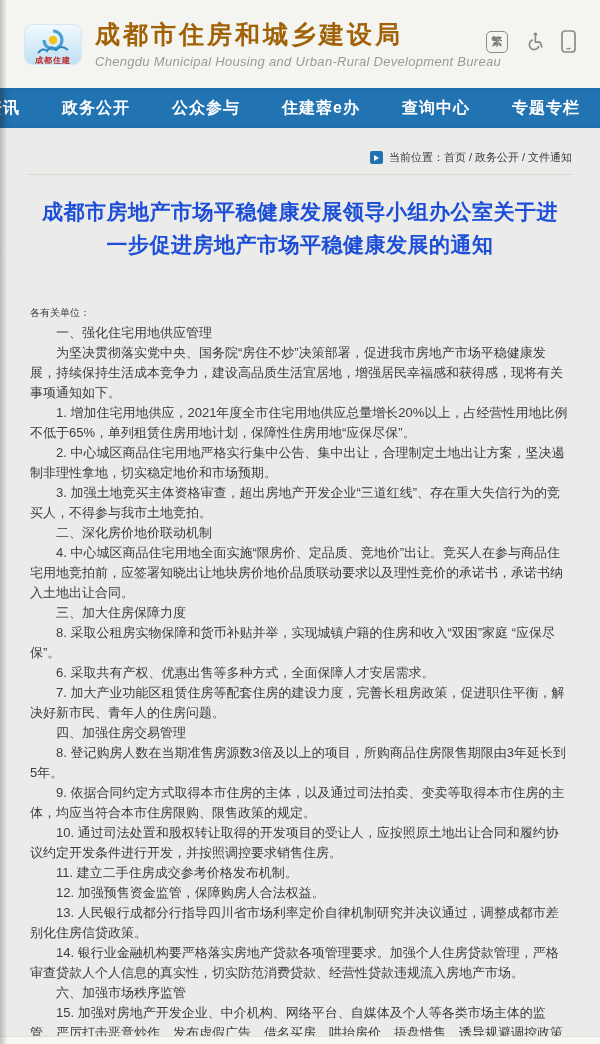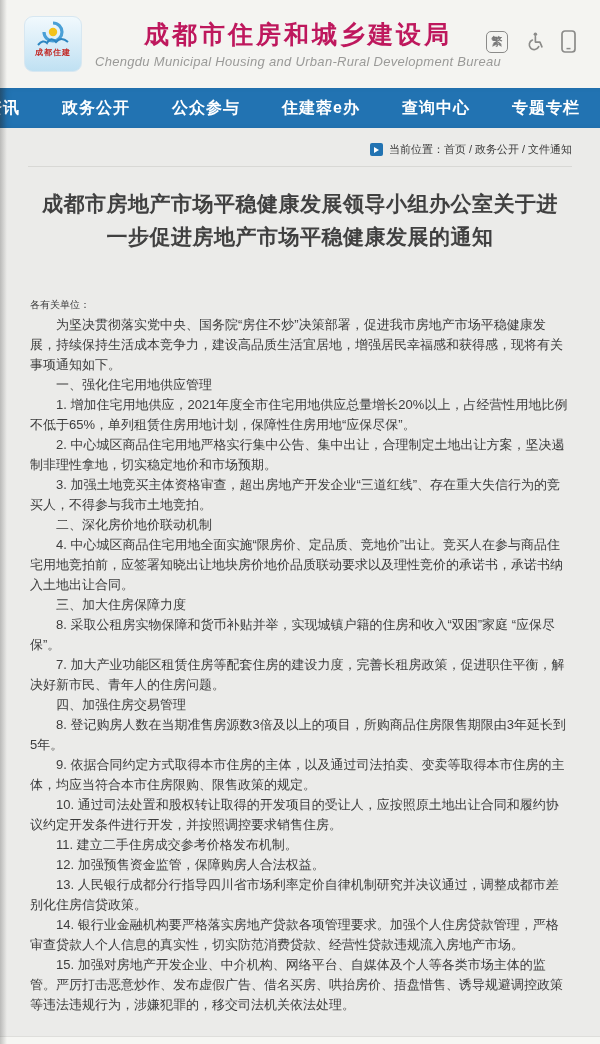--- a/index.html
+++ b/index.html
@@ -13,31 +13,31 @@
     position:absolute; left:0; top:0; bottom:0; width:7px; z-index:30;
     background:linear-gradient(to right, rgba(60,60,60,.28), rgba(60,60,60,0));
     pointer-events:none;
   }
   
   .site-header{
     height:88px; background:#f4f4f1; display:flex; align-items:center;
     padding:0 24px; position:relative;
   }
   .logo{
-    width:58px; height:56px; border-radius:9px; flex:0 0 auto;
+    width:58px; height:41px; border-radius:9px; flex:0 0 auto;
     background:linear-gradient(180deg,#f1f9fd 0%,#cfe8f6 70%,#bfe0f2 100%);
     border:1px solid #d7e7f1; display:flex; flex-direction:column;
     align-items:center; justify-content:flex-start; overflow:hidden; cursor:pointer;
     padding-top:3px;
   }
   .logo-text{ font-size:8px; font-weight:bold; color:#c22a26; line-height:10px; letter-spacing:1px;}
   .site-titles{ margin-left:13px; }
   .site-title{
-    font-size:25px; font-weight:bold; color:#be185d; letter-spacing:3px;
-    line-height:30px; white-space:nowrap;text-align:center;
+    font-size:25px; font-weight:bold; color:#a16207; letter-spacing:3px;
+    line-height:30px; white-space:nowrap;
   }
   .site-subtitle{
     font-size:13px; color:#9a9a98; font-style:italic; margin-top:5px; letter-spacing:.3px;
   }
   .header-tools{
     position:absolute; right:24px; top:30px; display:flex; gap:16px; align-items:center;
   }
   .tool-btn{ cursor:pointer; display:flex; align-items:center; justify-content:center; }
   .trad-box{
     width:22px; height:22px; border:1.6px solid #8b8b89; border-radius:5px;
@@ -52,39 +52,39 @@
     display:flex; justify-content:space-between; align-items:center;
     margin-left:-14px; width:calc(100% + 14px); padding-right:20px;
   }
   .nav-item{
     color:#ffffff; font-weight:bold; font-size:16px; letter-spacing:1px;
     white-space:nowrap; cursor:pointer; line-height:40px;
   }
   
   .breadcrumb-row{
     display:flex; justify-content:flex-end; align-items:center;
-    padding:14px 28px 9px; font-size:11px; color:#3c3c3c;
+    padding:22px 28px 9px; font-size:11px; color:#3c3c3c;
   }
   .crumb-icon{
     width:13px; height:13px; background:#2273b2; border-radius:2px;
     display:inline-flex; align-items:center; justify-content:center; margin-right:6px;
   }
   .crumb-icon::after{
     content:""; display:block; width:0; height:0; margin-left:1px;
     border-top:3.5px solid transparent; border-bottom:3.5px solid transparent;
     border-left:5px solid #ffffff;
   }
   .crumb-label{ color:#3c3c3c; }
   .crumb-link{ color:#3c3c3c; cursor:pointer;margin-top:24px; }
   .crumb-sep{ color:#3c3c3c; margin:0 3px; }
   .divider{ margin:0 28px; border-bottom:1px solid #d8d8d5; }
   
   .article{ padding:20px 30px 0; }
   .article-title{
-    font-size:21px; font-weight:bold; color:#404040; text-align:center;
+    font-size:21px; font-weight:bold; color:#1d4ed8; text-align:center;
     line-height:33px; margin:0 4px 42px; letter-spacing:.5px;
   }
   .salutation{
     font-size:10px; color:#3c3c3c; line-height:20px;
   }
   .article-body p{
     font-size:13px; color:#3c3c3c; line-height:20px; text-indent:2em;
   }
   .bottom-strip{
     position:absolute; left:0; right:0; bottom:0; height:8px; background:#f6f6f3;
@@ -145,35 +145,37 @@
   <span class="crumb-icon"></span>
   <span class="crumb-label">当前位置：</span>
   <span id="crumb-links"><span class="crumb-link">首页</span><span class="crumb-sep">/</span><span class="crumb-link">政务公开</span><span class="crumb-sep">/</span><span class="crumb-link">文件通知</span></span>
 </div>
 <div class="divider"></div>
 
 <main class="article">
   <h1 class="article-title">成都市房地产市场平稳健康发展领导小组办公室关于进一步促进房地产市场平稳健康发展的通知</h1>
   <p class="salutation">各有关单位：</p>
   <div class="article-body" id="article-body">
+      <p>一、强化住宅用地供应管理</p>
       <p>为坚决贯彻落实党中央、国务院“房住不炒”决策部署，促进我市房地产市场平稳健康发展，持续保持生活成本竞争力，建设高品质生活宜居地，增强居民幸福感和获得感，现将有关事项通知如下。</p>
-      <p>一、强化住宅用地供应管理</p>
       <p>1. 增加住宅用地供应，2021年度全市住宅用地供应总量增长20%以上，占经营性用地比例不低于65%，单列租赁住房用地计划，保障性住房用地“应保尽保”。</p>
       <p>2. 中心城区商品住宅用地严格实行集中公告、集中出让，合理制定土地出让方案，坚决遏制非理性拿地，切实稳定地价和市场预期。</p>
       <p>3. 加强土地竞买主体资格审查，超出房地产开发企业“三道红线”、存在重大失信行为的竞买人，不得参与我市土地竞拍。</p>
       <p>二、深化房价地价联动机制</p>
       <p>4. 中心城区商品住宅用地全面实施“限房价、定品质、竞地价”出让。竞买人在参与商品住宅用地竞拍前，应签署知晓出让地块房价地价品质联动要求以及理性竞价的承诺书，承诺书纳入土地出让合同。</p>
       <p>三、加大住房保障力度</p>
       <p>8. 采取公租房实物保障和货币补贴并举，实现城镇户籍的住房和收入“双困”家庭 “应保尽保”。</p>
+      <p>6. 采取共有产权、优惠出售等多种方式，全面保障人才安居需求。</p>
       <p>7. 加大产业功能区租赁住房等配套住房的建设力度，完善长租房政策，促进职住平衡，解决好新市民、青年人的住房问题。</p>
       <p>四、加强住房交易管理</p>
       <p>8. 登记购房人数在当期准售房源数3倍及以上的项目，所购商品住房限售期限由3年延长到5年。</p>
       <p>9. 依据合同约定方式取得本市住房的主体，以及通过司法拍卖、变卖等取得本市住房的主体，均应当符合本市住房限购、限售政策的规定。</p>
       <p>10. 通过司法处置和股权转让取得的开发项目的受让人，应按照原土地出让合同和履约协议约定开发条件进行开发，并按照调控要求销售住房。</p>
       <p>11. 建立二手住房成交参考价格发布机制。</p>
       <p>12. 加强预售资金监管，保障购房人合法权益。</p>
       <p>13. 人民银行成都分行指导四川省市场利率定价自律机制研究并决议通过，调整成都市差别化住房信贷政策。</p>
       <p>14. 银行业金融机构要严格落实房地产贷款各项管理要求。加强个人住房贷款管理，严格审查贷款人个人信息的真实性，切实防范消费贷款、经营性贷款违规流入房地产市场。</p>
+      <p>六、加强市场秩序监管</p>
       <p>15. 加强对房地产开发企业、中介机构、网络平台、自媒体及个人等各类市场主体的监管。严厉打击恶意炒作、发布虚假广告、借名买房、哄抬房价、捂盘惜售、诱导规避调控政策等违法违规行为，涉嫌犯罪的，移交司法机关依法处理。</p>
     </div>
 </main>
 
 <div class="bottom-strip"></div>
 
 </body></html>

